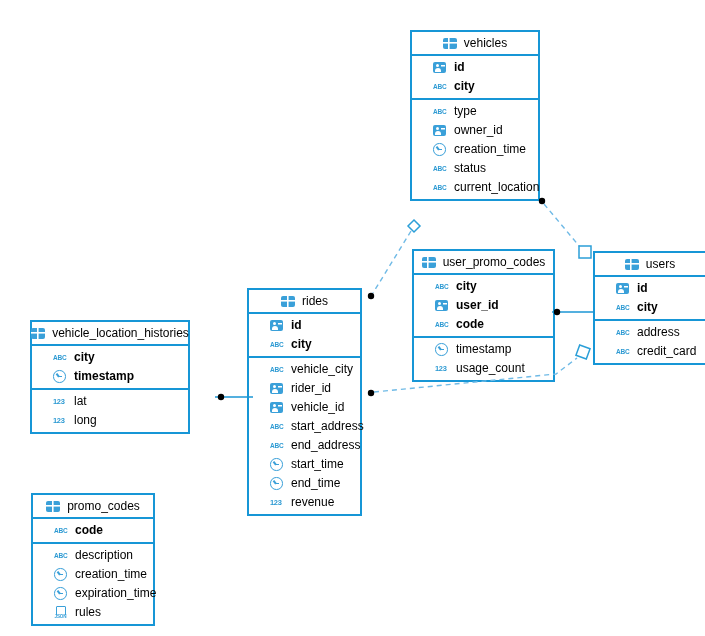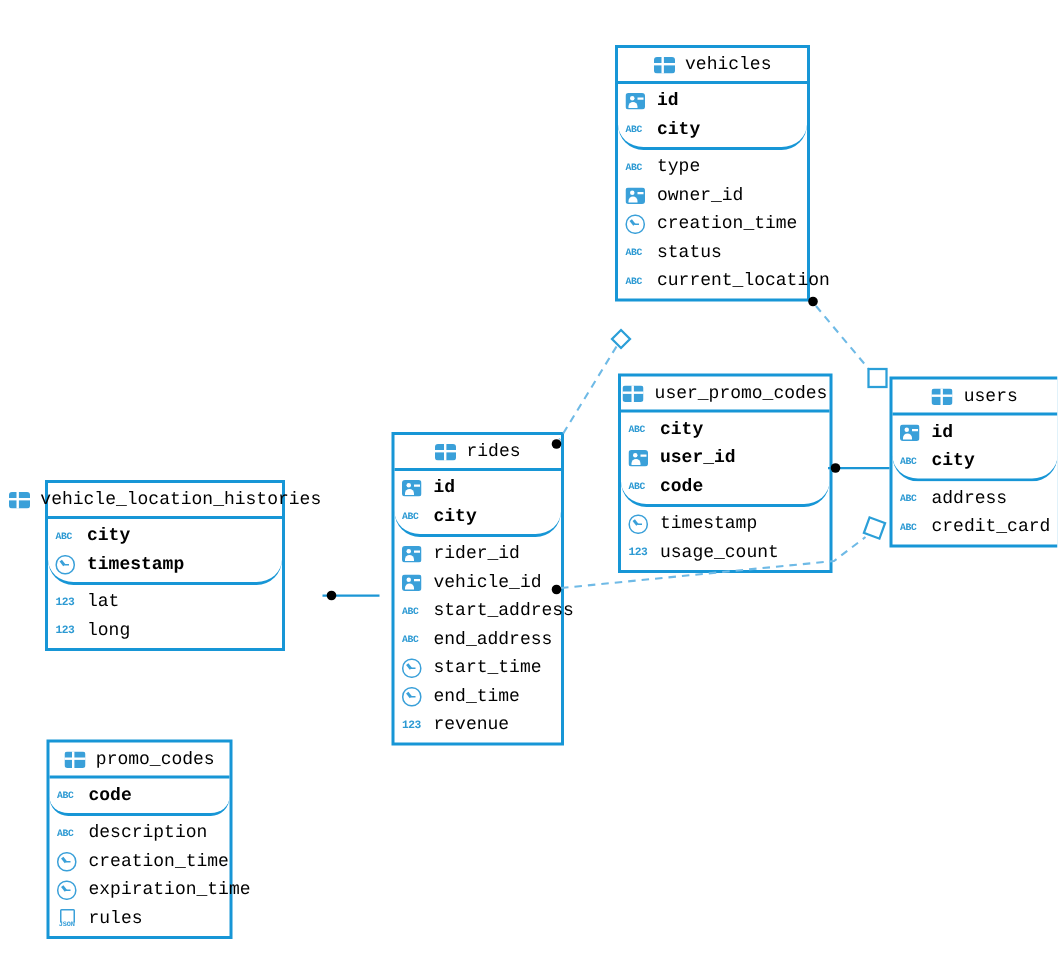--- a/index.html
+++ b/index.html
@@ -1,22 +1,22 @@
 <!DOCTYPE html>
 <html><head>
 <meta charset="utf-8">
 <style>
   html,body{margin:0;padding:0;background:#fff;}
   .canvas{position:relative;width:705px;height:636px;background:#fff;overflow:hidden;
-          font-family:Liberation Mono, monospace;color:#000;}
+          font-family:Liberation Sans, sans-serif;color:#000;}
   
   .tbl{position:absolute;background:#fff;border:2px solid #1796d6;z-index:1;box-sizing:border-box;}
   .hdr{height:22px;display:flex;align-items:center;justify-content:center;gap:5px;
        border-bottom:2px solid #1796d6;font-size:12px;white-space:nowrap;}
-  .sec{padding:2px 0;border-radius:17px;}
+  .sec{padding:2px 16px;}
   .sec.pk{border-bottom:2px solid #1796d6;}
   .row{height:19px;display:flex;align-items:center;gap:5px;padding:0 5px;font-size:12px;white-space:nowrap;}
   .lbl{line-height:19px;}
   .lbl.b{font-weight:700;}
   
   .ic{flex:0 0 16px;width:16px;display:flex;align-items:center;justify-content:flex-start;}
   .ic-abc{font-size:6.5px;font-weight:700;color:#2d9ad3;letter-spacing:-0.2px;}
   .ic-123{font-size:7.5px;font-weight:600;color:#2d9ad3;letter-spacing:-0.3px;}
   .shape-table{width:14px;height:11px;border-radius:2px;background-color:#3aa0d9;
        background-image:linear-gradient(#fff,#fff),linear-gradient(#fff,#fff);
@@ -180,40 +180,44 @@
           <span class="ic ic-abc">ABC</span>
           <span class="lbl">address</span>
         </div>
       <div class="row">
           <span class="ic ic-abc">ABC</span>
           <span class="lbl">credit_card</span>
         </div>
     </div>
   </div>
 
-  <div class="tbl" style="left:261px;top:288px;width:115px">
+  <div class="tbl" style="left:247px;top:288px;width:115px">
     <div class="hdr">
       <span class="ic">
           <i class="shape-table"></i>
         </span>
       <span class="tname">rides</span>
     </div>
     <div class="sec pk">
       <div class="row">
           <span class="ic">
             <i class="shape-uuid"></i>
           </span>
           <span class="lbl b">id</span>
         </div>
       <div class="row">
           <span class="ic ic-abc">ABC</span>
           <span class="lbl b">city</span>
         </div>
     </div>
     <div class="sec">
+      <div class="row">
+          <span class="ic ic-abc">ABC</span>
+          <span class="lbl">vehicle_city</span>
+        </div>
       <div class="row">
           <span class="ic">
             <i class="shape-uuid"></i>
           </span>
           <span class="lbl">rider_id</span>
         </div>
       <div class="row">
           <span class="ic">
             <i class="shape-uuid"></i>
           </span>

